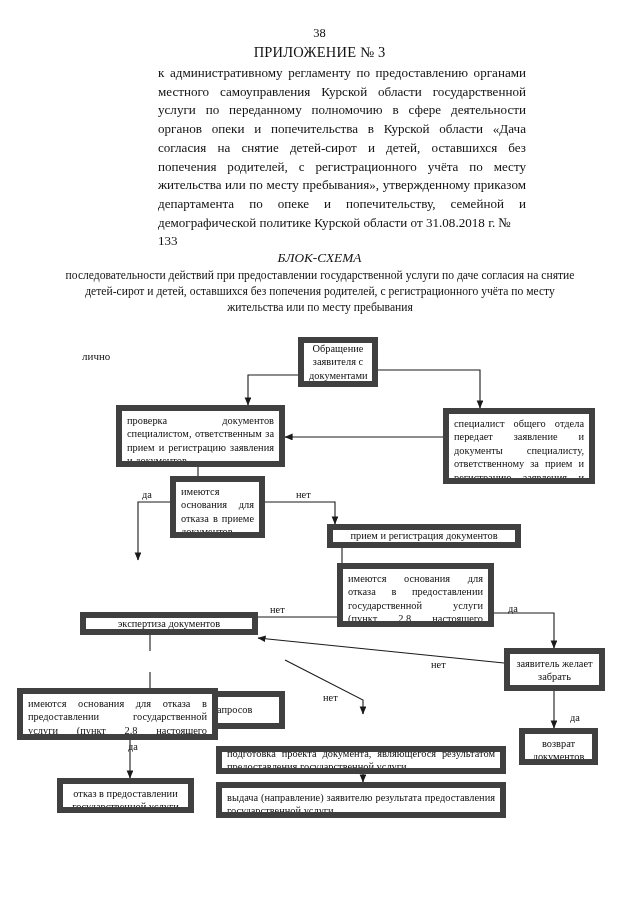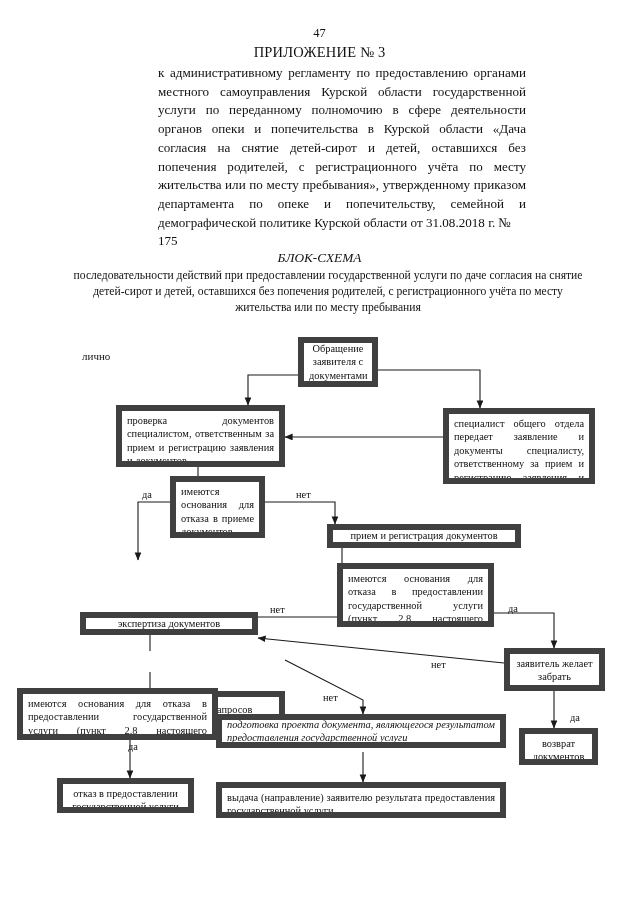--- a/index.html
+++ b/index.html
@@ -58,21 +58,20 @@
     font-style: italic;
   }
   .scheme-sub {
     position: absolute;
     left: 62px;
     top: 268px;
     width: 516px;
     text-align: center;
     font-size: 11.6px;
     line-height: 16.2px;
-    margin-left: 8px;
   }
 
   
   #chart {
     position: absolute;
     left: 0;
     top: 0;
     width: 639px;
     height: 905px;
   }
@@ -118,27 +117,27 @@
     font-size: 11px;
     color: #111111;
     white-space: nowrap;
   }
 </style>
 </head>
 <body>
 
 <div id="page">
 
-  <div class="page-number">47</div>
+  <div class="page-number">38</div>
 
   <div class="appendix-title">ПРИЛОЖЕНИЕ № 3</div>
 
   <div class="header-para">
     <span>к административному регламенту по предоставлению органами местного самоуправления Курской области государственной услуги по переданному полномочию в сфере деятельности органов опеки и попечительства в Курской области «Дача согласия на снятие детей-сирот и детей, оставшихся без попечения родителей, с регистрационного учёта по месту жительства или по месту пребывания», утвержденному приказом департамента по опеке и попечительству, семейной и демографической политике Курской области от 31.08.2018 г. №</span>
-    <span class="last-line">175</span>
+    <span class="last-line">133</span>
   </div>
 
   <div class="scheme-title">БЛОК-СХЕМА</div>
   <div class="scheme-sub">последовательности действий при предоставлении государственной услуги по даче согласия на снятие детей-сирот и детей, оставшихся без попечения родителей, с регистрационного учёта по месту жительства или по месту пребывания</div>
 
   <div id="chart">
 
     <svg id="wires" viewBox="0 0 639 905">
       <defs>
         <marker id="ah" markerWidth="9" markerHeight="9" refX="7.6" refY="3.4" orient="auto" markerUnits="userSpaceOnUse">
@@ -199,21 +198,21 @@
     <div class="node just" style="left:337px; top:563px; width:157px; height:64px;">имеются основания для отказа в предоставлении государственной услуги (пункт 2.8 настоящего Регламента)</div>
 
     <div class="node lft mid" style="left:80px; top:612px; width:178px; height:23px;">экспертиза документов</div>
 
     <div class="node lft mid" style="left:23px; top:651px; width:262px; height:38px;margin-top:40px;">формирование и направление меж. запросов</div>
 
     <div class="node lft" style="left:504px; top:648px; width:101px; height:43px;">заявитель желает забрать документы</div>
 
     <div class="node just" style="left:17px; top:688px; width:201px; height:52px;">имеются основания для отказа в предоставлении государственной услуги (пункт 2.8 настоящего Регламента)</div>
 
-    <div class="node just mid" style="left:216px; top:714px; width:290px; height:34px;font-style:italic;">подготовка проекта документа, являющегося результатом предоставления государственной услуги</div>
+    <div class="node just mid" style="left:216px; top:746px; width:290px; height:28px;">подготовка проекта документа, являющегося результатом предоставления государственной услуги</div>
 
     <div class="node lft" style="left:519px; top:728px; width:79px; height:37px;">возврат документов</div>
 
     <div class="node lft" style="left:57px; top:778px; width:137px; height:35px;">отказ в предоставлении государственной услуги</div>
 
     <div class="node just" style="left:216px; top:782px; width:290px; height:36px;">выдача (направление) заявителю результата предоставления государственной услуги</div>
 
     <div class="edge-label" style="left:142px; top:489px;">да</div>
     <div class="edge-label" style="left:296px; top:489px;">нет</div>
     <div class="edge-label" style="left:270px; top:604px;">нет</div>

